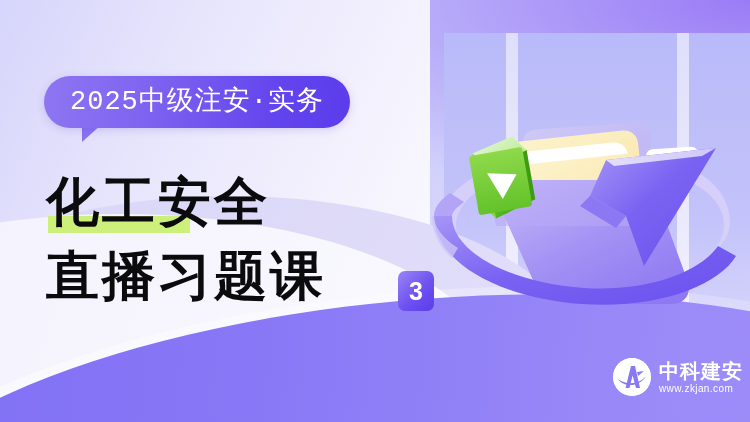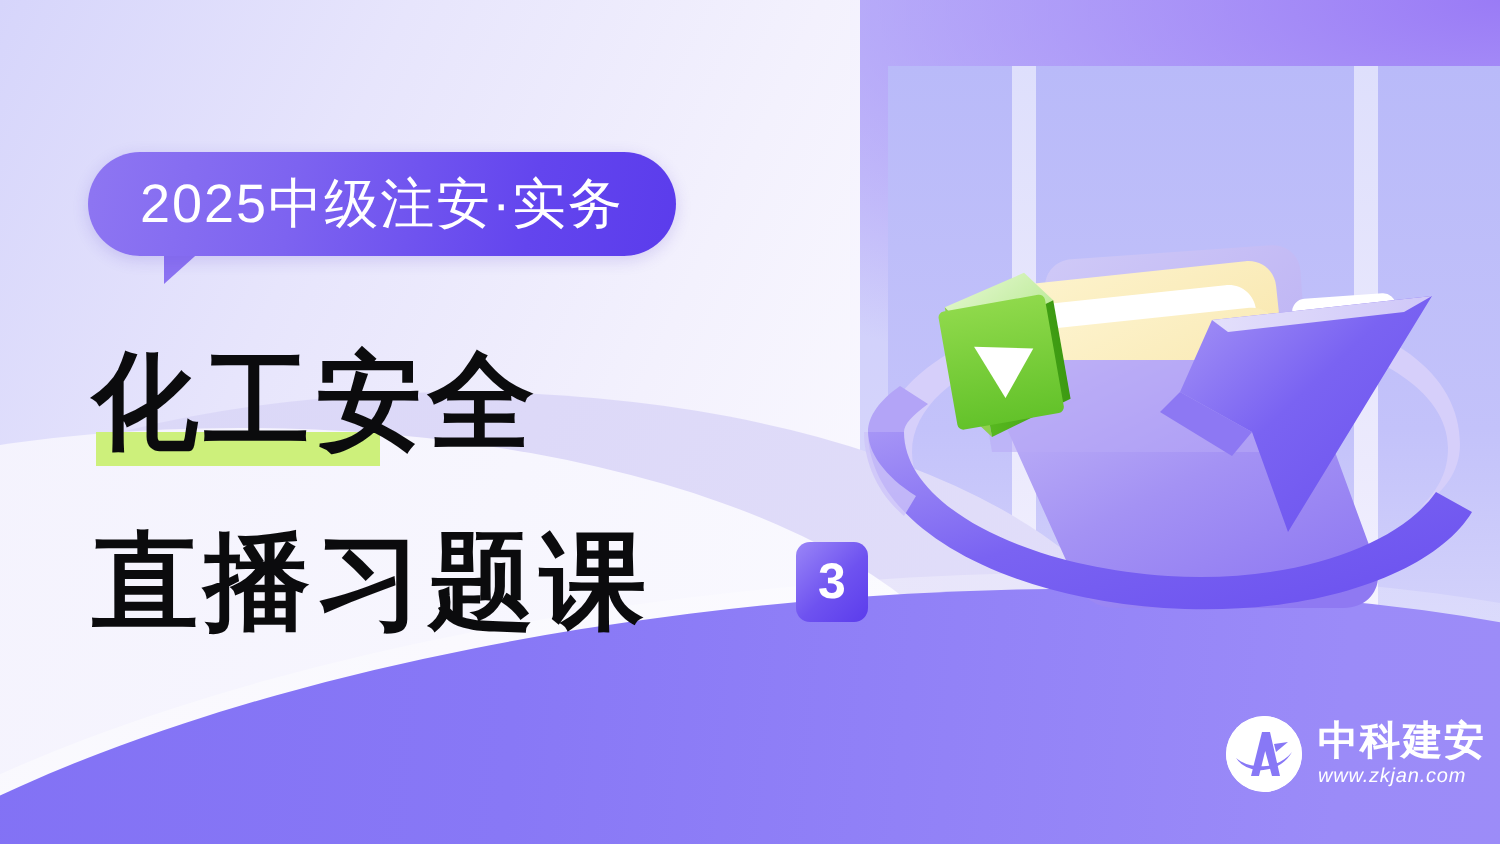--- a/index.html
+++ b/index.html
@@ -61,58 +61,59 @@
   }
 
   
   .pill{
     position:absolute;left:44px;top:76px;
     padding:0 26px;height:52px;line-height:52px;
     border-radius:26px;
     background:linear-gradient(100deg,#8e76f2 0%, #7d63f0 35%, #6345ee 75%, #5b3cec 100%);
     color:#fff;font-size:27px;letter-spacing:1px;white-space:nowrap;
     box-shadow:0 2px 8px rgba(80,50,200,.18);
+    font-family:Liberation Mono, monospace;
   }
   .pill-tail{
     position:absolute;left:82px;top:124px;width:0;height:0;
     border-left:0 solid transparent;border-right:20px solid transparent;
     border-top:18px solid #8b72f2;
   }
 
   
   .hl-mark{
     position:absolute;left:48px;top:216px;width:142px;height:17px;
     background:#cdf07b;
   }
   .title{
     position:absolute;left:46px;top:164px;
     font-family:"DejaVu Serif","Liberation Serif",serif;
     font-weight:bold;font-size:53px;line-height:74px;color:#0b0b0d;
     letter-spacing:3px;white-space:nowrap;
   }
-  .title .l2{display:block;margin-top:16px;}
+  .title .l2{display:block;}
   .num-badge{
     position:absolute;left:398px;top:271px;width:36px;height:40px;
     border-radius:7px;
     background:linear-gradient(135deg,#9a86f7 0%, #6e52f0 55%, #5b3cec 100%);
     color:#fff;font-size:25px;font-weight:bold;
     display:flex;align-items:center;justify-content:center;
     font-family:"Liberation Sans",sans-serif;
   }
 
   
   .illus{position:absolute;left:430px;top:30px;width:320px;height:300px;}
   .illus svg{display:block;}
 
   
   .logo{position:absolute;left:613px;top:358px;display:flex;align-items:center;gap:8px;}
   .logo-mark{width:38px;height:38px;border-radius:50%;background:#fff;position:relative;overflow:hidden;}
   .logo-text{display:flex;flex-direction:column;gap:1px;}
   .logo-cn{color:#fff;font-size:20px;font-weight:bold;letter-spacing:1px;line-height:21px;}
-  .logo-url{color:#fff;font-size:10px;letter-spacing:.4px;line-height:11px;font-style:italic;}
+  .logo-url{color:#fff;font-size:10px;letter-spacing:.4px;line-height:11px;}
 </style>
 </head>
 <body>
 
 <div class="banner">
 
   <div class="bg-base"></div>
   <div class="bg-left-fade"></div>
 
   <div class="panes">

